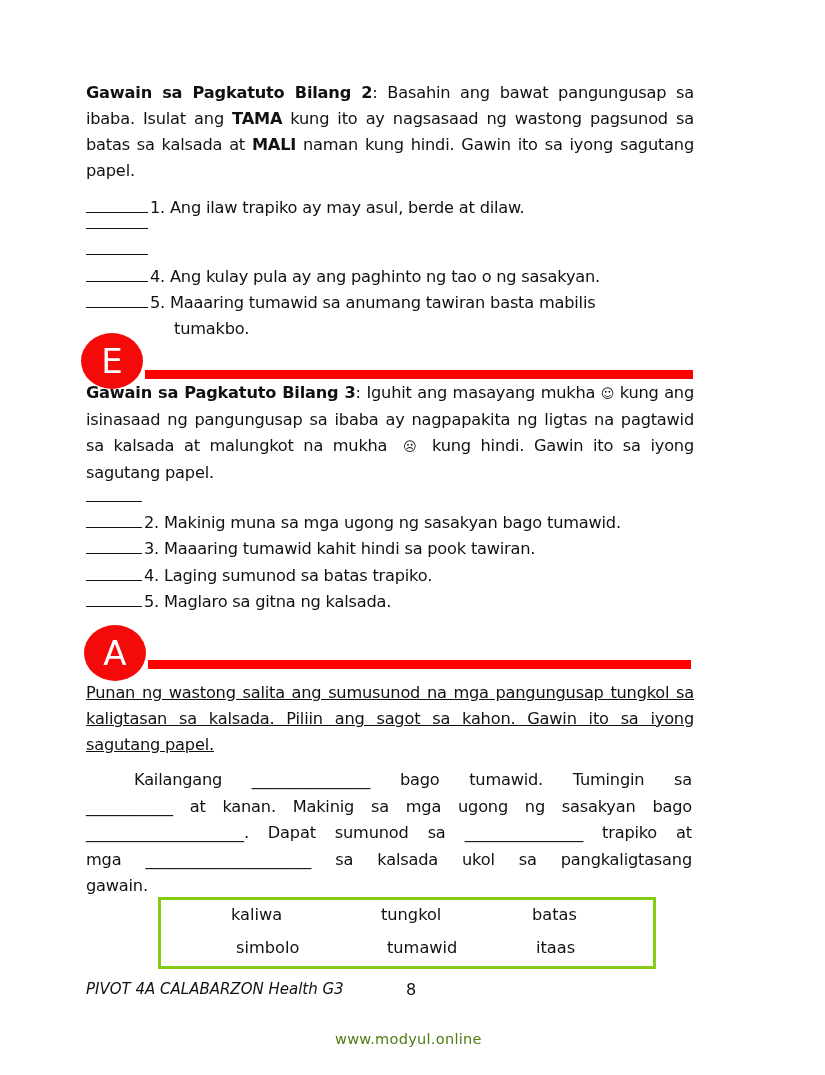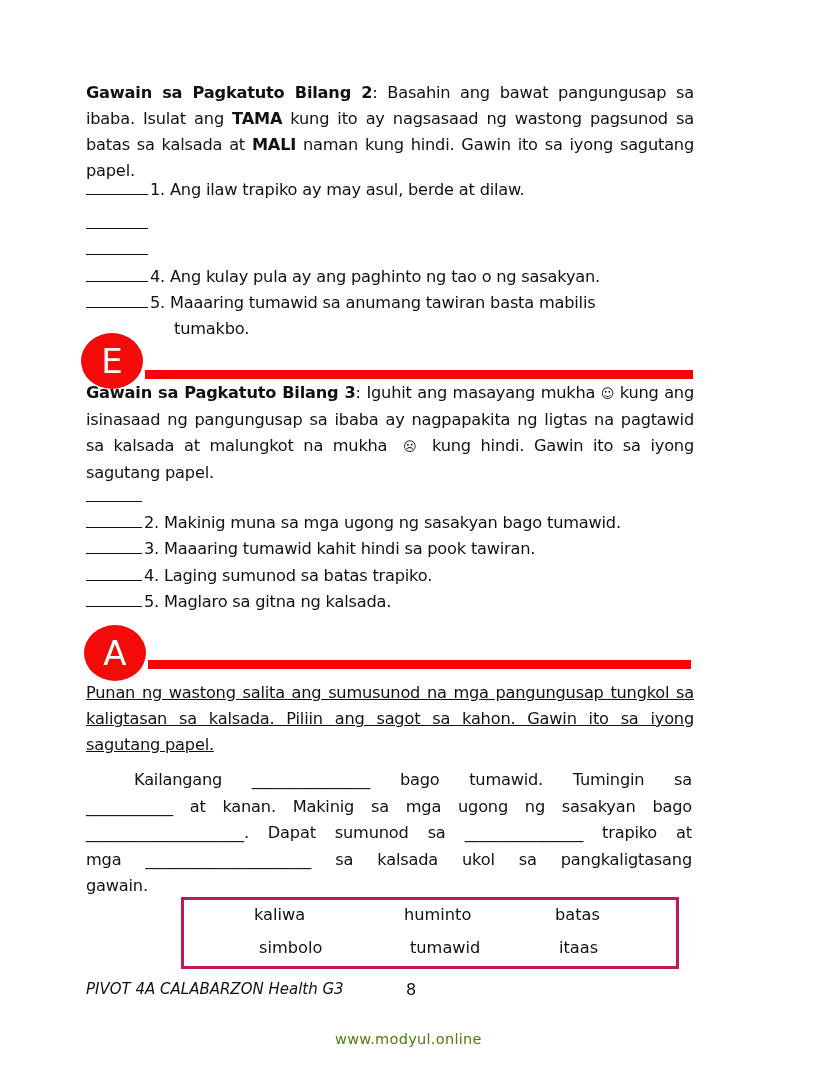--- a/index.html
+++ b/index.html
@@ -20,36 +20,36 @@
     .circle {
       position: absolute; width: 62px; height: 56px; border-radius: 50%;
       background: #f50a0a; color: #fff; font-size: 34px; text-align: center; line-height: 56px;
     }
     .bar { position: absolute; height: 9px; background: #ff0000; }
     .fill {
       position: absolute; left: 86px; width: 606px; line-height: 26.5px;
     }
     .fl { display: flex; justify-content: space-between; white-space: nowrap; }
     .wordbox {
-      position: absolute; left: 181px; top: 897px; width: 492px; height: 66px;
-      border: 3px solid #be185d;
+      position: absolute; left: 158px; top: 897px; width: 492px; height: 66px;
+      border: 3px solid #84cc16;
     }
     .word { position: absolute; font-size: 16.2px; }
     .footer { position: absolute; top: 980px; left: 86px; font-size: 15px; font-style: italic; }
     .pagenum { position: absolute; top: 980px; left: 406px; font-size: 16px; }
     .water { position: absolute; top: 1031px; left: 335px; font-size: 14.5px; color: #4d7c0f; letter-spacing: 0.3px; }
   </style>
 </head>
 <body>
 
 <div class="para txt" style="top:80px;">
   <span class="bold">Gawain sa Pagkatuto Bilang 2</span><span>: Basahin ang bawat pangungusap sa ibaba. Isulat ang </span><span class="bold">TAMA</span><span> kung ito ay nagsasaad ng wastong pagsunod sa batas sa kalsada at </span><span class="bold">MALI</span><span> naman kung hindi. Gawin ito sa iyong sagutang papel.</span>
 </div>
 
-<div class="row txt" style="top:177px;"><span class="blank b7"></span><span>1. Ang ilaw trapiko ay may asul, berde at dilaw.</span></div>
+<div class="row txt" style="top:195px;"><span class="blank b7"></span><span>1. Ang ilaw trapiko ay may asul, berde at dilaw.</span></div>
 <div class="row txt" style="top:211px;"><span class="blank b7"></span></div>
 <div class="row txt" style="top:237px;"><span class="blank b7"></span></div>
 <div class="row txt" style="top:264px;text-align:right;"><span class="blank b7"></span><span>4. Ang kulay pula ay ang paghinto ng tao o ng sasakyan.</span></div>
 <div class="row txt" style="top:290px;"><span class="blank b7"></span><span>5. Maaaring tumawid sa anumang tawiran basta mabilis</span></div>
 <div class="row txt" style="top:316px; left:174px;">tumakbo.</div>
 
 <div class="circle" style="left:81px; top:333px;">E</div>
 <div class="bar" style="left:145px; top:370px; width:548px;"></div>
 
 <div class="para txt" style="top:380px;">
@@ -104,21 +104,21 @@
       <span>kalsada</span>
       <span>ukol</span>
       <span>sa</span>
       <span>pangkaligtasang</span>
     </div>
   <div id="fl4"><span>gawain.</span></div>
 </div>
 
 <div class="wordbox">
   <span class="word" style="left:70px; top:5px;">kaliwa</span>
-  <span class="word" style="left:220px; top:5px;">huminto</span>
+  <span class="word" style="left:220px; top:5px;">tungkol</span>
   <span class="word" style="left:371px; top:5px;">batas</span>
   <span class="word" style="left:75px; top:38px;">simbolo</span>
   <span class="word" style="left:226px; top:38px;">tumawid</span>
   <span class="word" style="left:375px; top:38px;">itaas</span>
 </div>
 
 <div class="footer">PIVOT 4A CALABARZON Health G3</div>
 <div class="pagenum">8</div>
 <div class="water">www.modyul.online</div>
 

